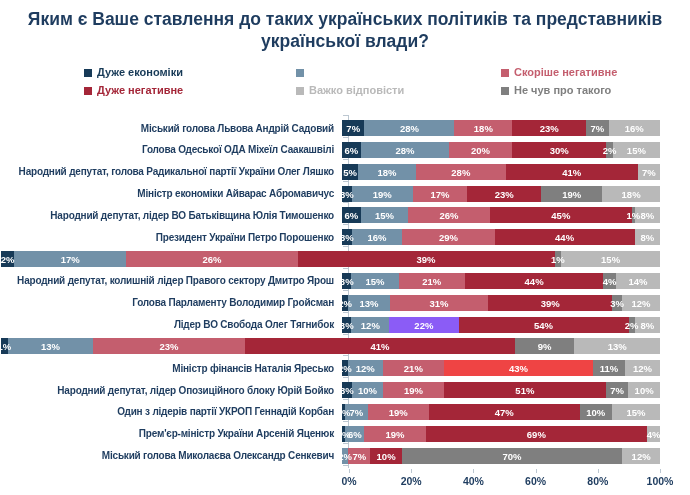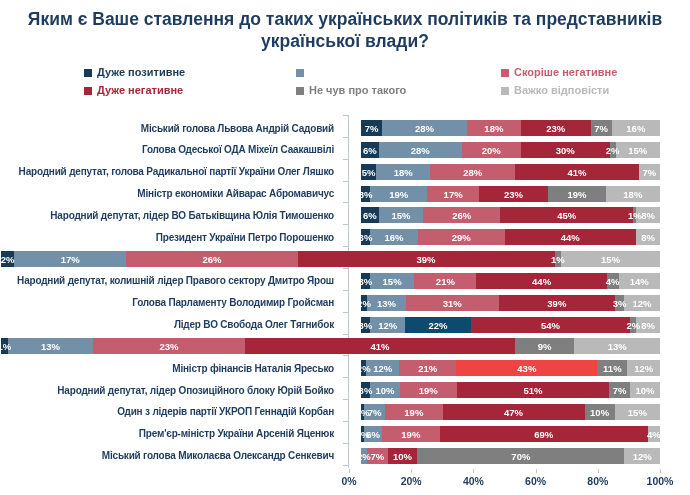--- a/index.html
+++ b/index.html
@@ -19,21 +19,21 @@
   .legend-item{display:flex;align-items:center;gap:5px;line-height:15px;white-space:nowrap;}
   .swatch{width:8px;height:8px;display:inline-block;flex:0 0 8px;}
   .rows{margin-top:19px;position:relative;}
   .rows::before{
     content:"";position:absolute;left:348px;top:-2px;bottom:-1px;width:1px;background:#bcc7d1;
   }
   .rows::after{
     content:"";position:absolute;left:343px;top:-2px;bottom:-1px;width:5px;
     background:repeating-linear-gradient(to bottom,#bcc7d1 0 1px,transparent 1px 21.85px);
   }
-  .chart-row{display:flex;align-items:center;height:21.85px;gap:19px;}
+  .chart-row{display:flex;align-items:center;height:21.85px;}
   .row-label{
     width:341px;padding-right:7px;box-sizing:border-box;text-align:right;
     font-size:10px;letter-spacing:-0.2px;font-weight:bold;color:#1e3c5f;white-space:nowrap;
   }
   .bar{flex:1;height:16px;display:flex;position:relative;margin-right:30px;margin-left:1px;}
   .seg{position:relative;flex-basis:0;min-width:0;}
   .seg-label{
     position:absolute;left:50%;top:50%;transform:translate(-50%,-50%);
     color:#ffffff;font-weight:bold;font-size:9.5px;white-space:nowrap;z-index:2;
   }
@@ -45,41 +45,41 @@
   }
 </style>
 </head>
 <body>
 
 <div class="page">
   <div class="title">Яким є Ваше ставлення до таких українських політиків та представників української влади?</div>
   <div class="legend" id="legend">
       <div class="legend-item">
         <span class="swatch" style="background: rgb(23, 58, 87);"></span>
-        <span style="color: rgb(23, 58, 87);">Дуже позитивне</span>
+        <span style="color: rgb(23, 58, 87);">Дуже економіки</span>
       </div>
       <div class="legend-item">
         <span class="swatch" style="background: rgb(114, 145, 168);"></span>
       </div>
       <div class="legend-item">
         <span class="swatch" style="background: rgb(196, 94, 110);"></span>
         <span style="color: rgb(196, 94, 110);">Скоріше негативне</span>
       </div>
       <div class="legend-item">
         <span class="swatch" style="background: rgb(164, 38, 56);"></span>
         <span style="color: rgb(164, 38, 56);">Дуже негативне</span>
       </div>
       <div class="legend-item">
+        <span class="swatch" style="background: rgb(185, 185, 185);"></span>
+        <span style="color: rgb(185, 185, 185);">Важко відповісти</span>
+      </div>
+      <div class="legend-item">
         <span class="swatch" style="background: rgb(127, 127, 127);"></span>
         <span style="color: rgb(127, 127, 127);">Не чув про такого</span>
       </div>
-      <div class="legend-item">
-        <span class="swatch" style="background: rgb(185, 185, 185);"></span>
-        <span style="color: rgb(185, 185, 185);">Важко відповісти</span>
-      </div>
     </div>
   <div class="rows" id="rows">
       <div class="chart-row">
         <div class="row-label">Міський голова Львова Андрій Садовий</div>
         <div class="bar">
           <div class="seg" style="flex-grow: 7; background: rgb(23, 58, 87);">
             <span class="seg-label">7%</span>
           </div>
           <div class="seg" style="flex-grow: 28; background: rgb(114, 145, 168);">
             <span class="seg-label">28%</span>
@@ -277,21 +277,21 @@
       </div>
       <div class="chart-row">
         <div class="row-label">Лідер ВО Свобода Олег Тягнибок</div>
         <div class="bar">
           <div class="seg" style="flex-grow: 3; background: rgb(23, 58, 87);">
             <span class="seg-label">3%</span>
           </div>
           <div class="seg" style="flex-grow: 12; background: rgb(114, 145, 168);">
             <span class="seg-label">12%</span>
           </div>
-          <div class="seg" style="flex-grow: 22; background: #0c4a6e; text-align: center;">
+          <div class="seg" style="flex-grow: 22; background: #8b5cf6; text-align: center;">
             <span class="seg-label">22%</span>
           </div>
           <div class="seg" style="flex-grow: 54; background: rgb(164, 38, 56);">
             <span class="seg-label">54%</span>
           </div>
           <div class="seg" style="flex-grow: 2; background: rgb(127, 127, 127);">
             <span class="seg-label">2%</span>
           </div>
           <div class="seg" style="flex-grow: 8; background: rgb(185, 185, 185);">
             <span class="seg-label">8%</span>

